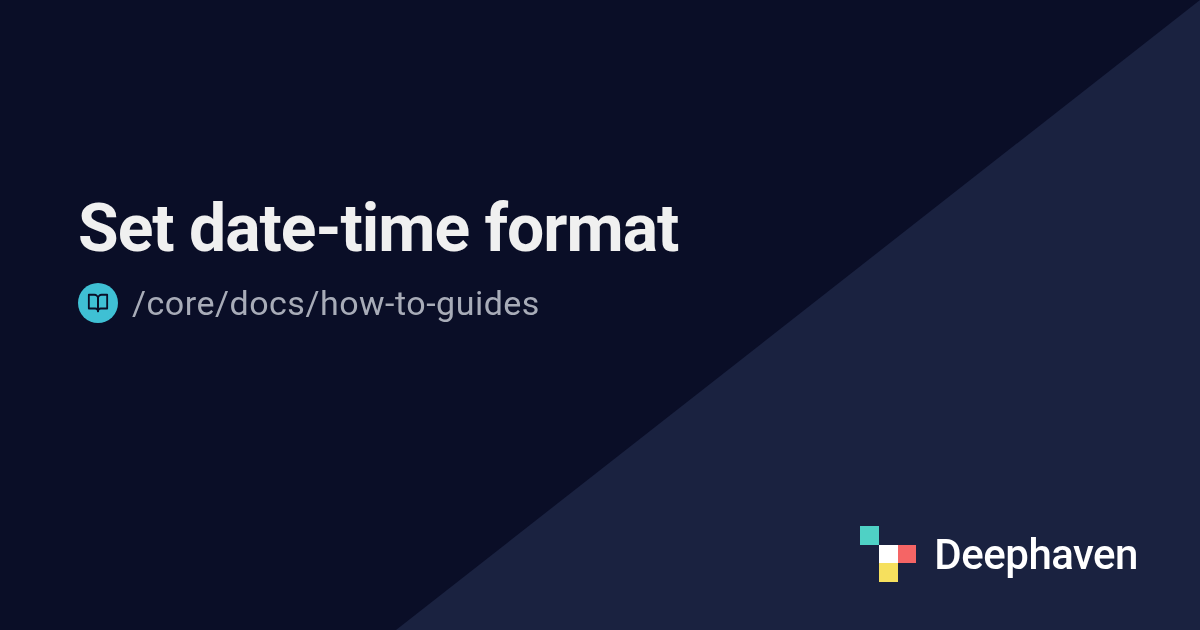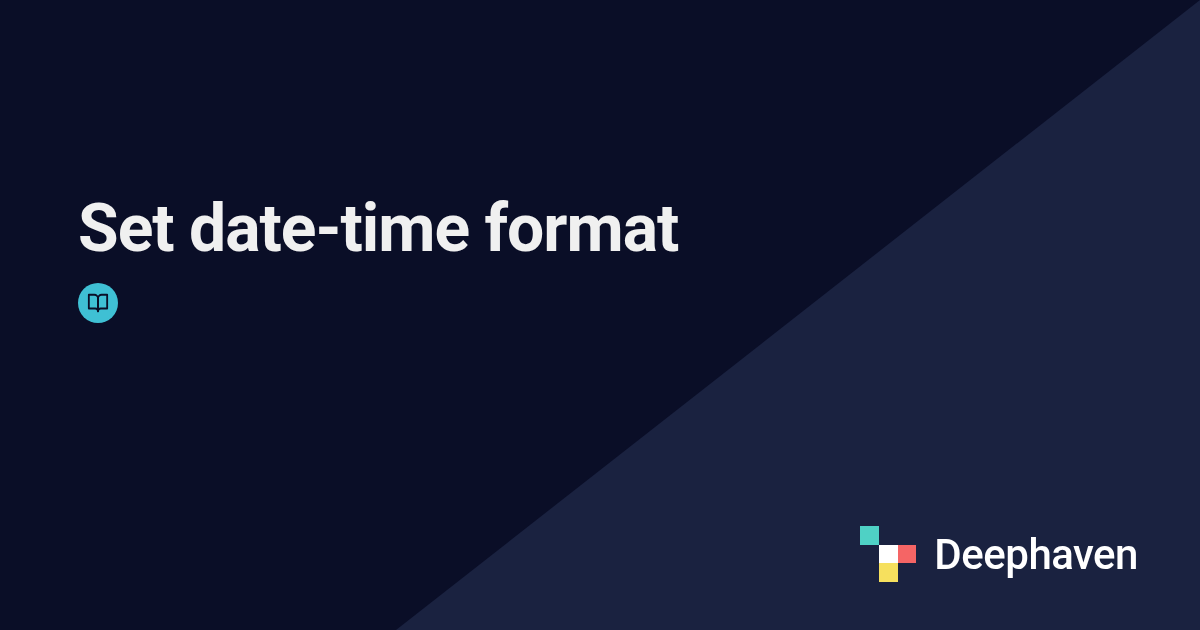--- a/index.html
+++ b/index.html
@@ -91,20 +91,21 @@
 
 <div class="content">
   <h1 class="title">Set date-time format</h1>
   <div class="breadcrumb-row">
     <span class="book-icon-circle">
       <svg width="22" height="22" viewBox="0 0 24 24" fill="none" stroke="#0a0e27" stroke-width="2" stroke-linecap="round" stroke-linejoin="round">
         <path d="M2 3h6a4 4 0 0 1 4 4v14a3 3 0 0 0-3-3H2z"></path>
         <path d="M22 3h-6a4 4 0 0 0-4 4v14a3 3 0 0 1 3-3h7z"></path>
       </svg>
     </span>
+    <span class="breadcrumb-path">/core/docs/how-to-guides</span>
   </div>
 </div>
 
 <div class="brand">
   <div class="brand-logo">
     <div class="sq sq-teal"></div>
     <div class="sq sq-white"></div>
     <div class="sq sq-red"></div>
     <div class="sq sq-yellow"></div>
   </div>

